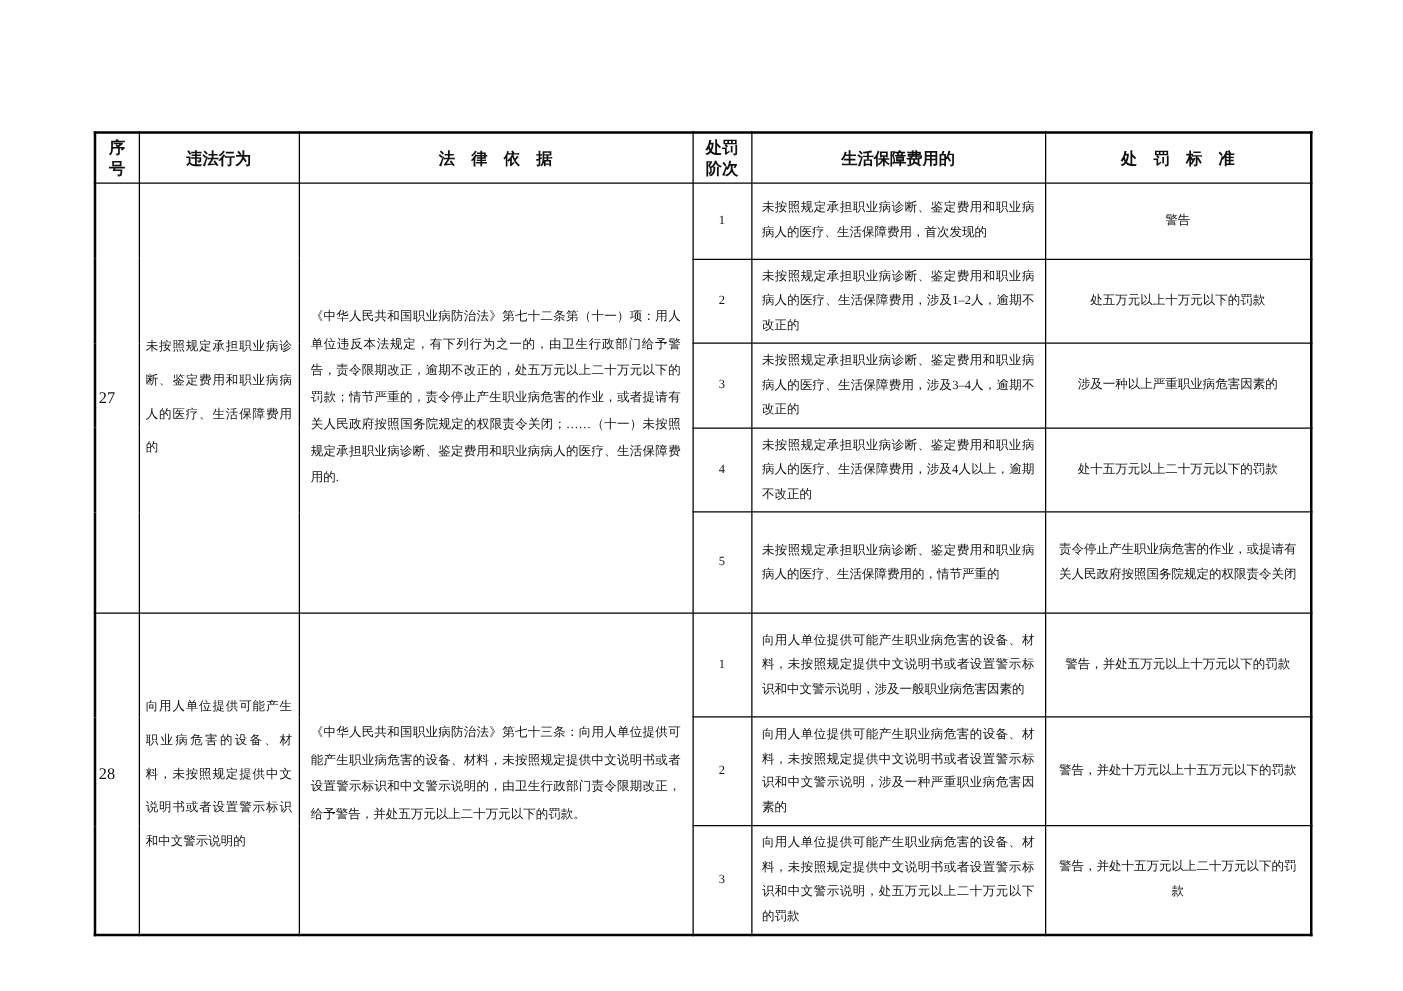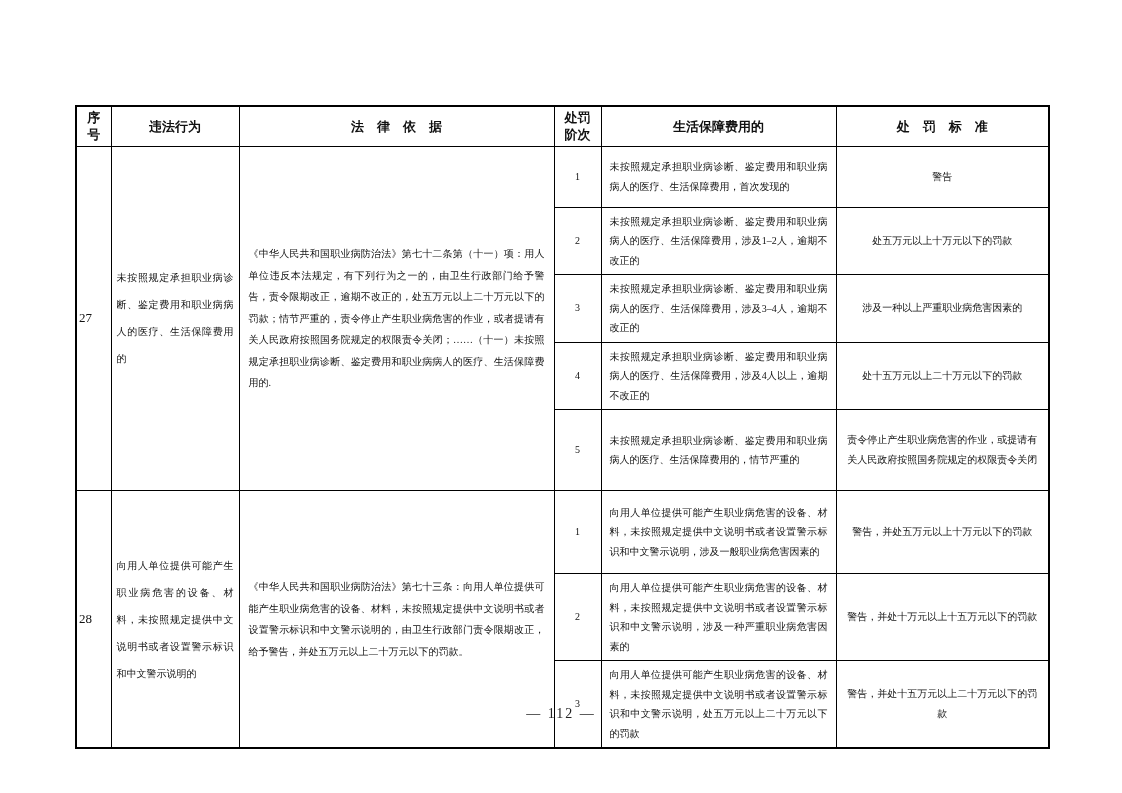--- a/index.html
+++ b/index.html
@@ -165,15 +165,14 @@
       </tr>
 
       <tr class="h83">
         <td class="c-lvl">3</td>
         <td class="c-circ">向用人单位提供可能产生职业病危害的设备、材料，未按照规定提供中文说明书或者设置警示标识和中文警示说明，处五万元以上二十万元以下的罚款</td>
         <td class="c-std">警告，并处十五万元以上二十万元以下的罚款</td>
       </tr>
     </tbody>
   </table>
 
-  <div class="footer">— 112 —</div>
 
 </div>
 
 </body></html>

